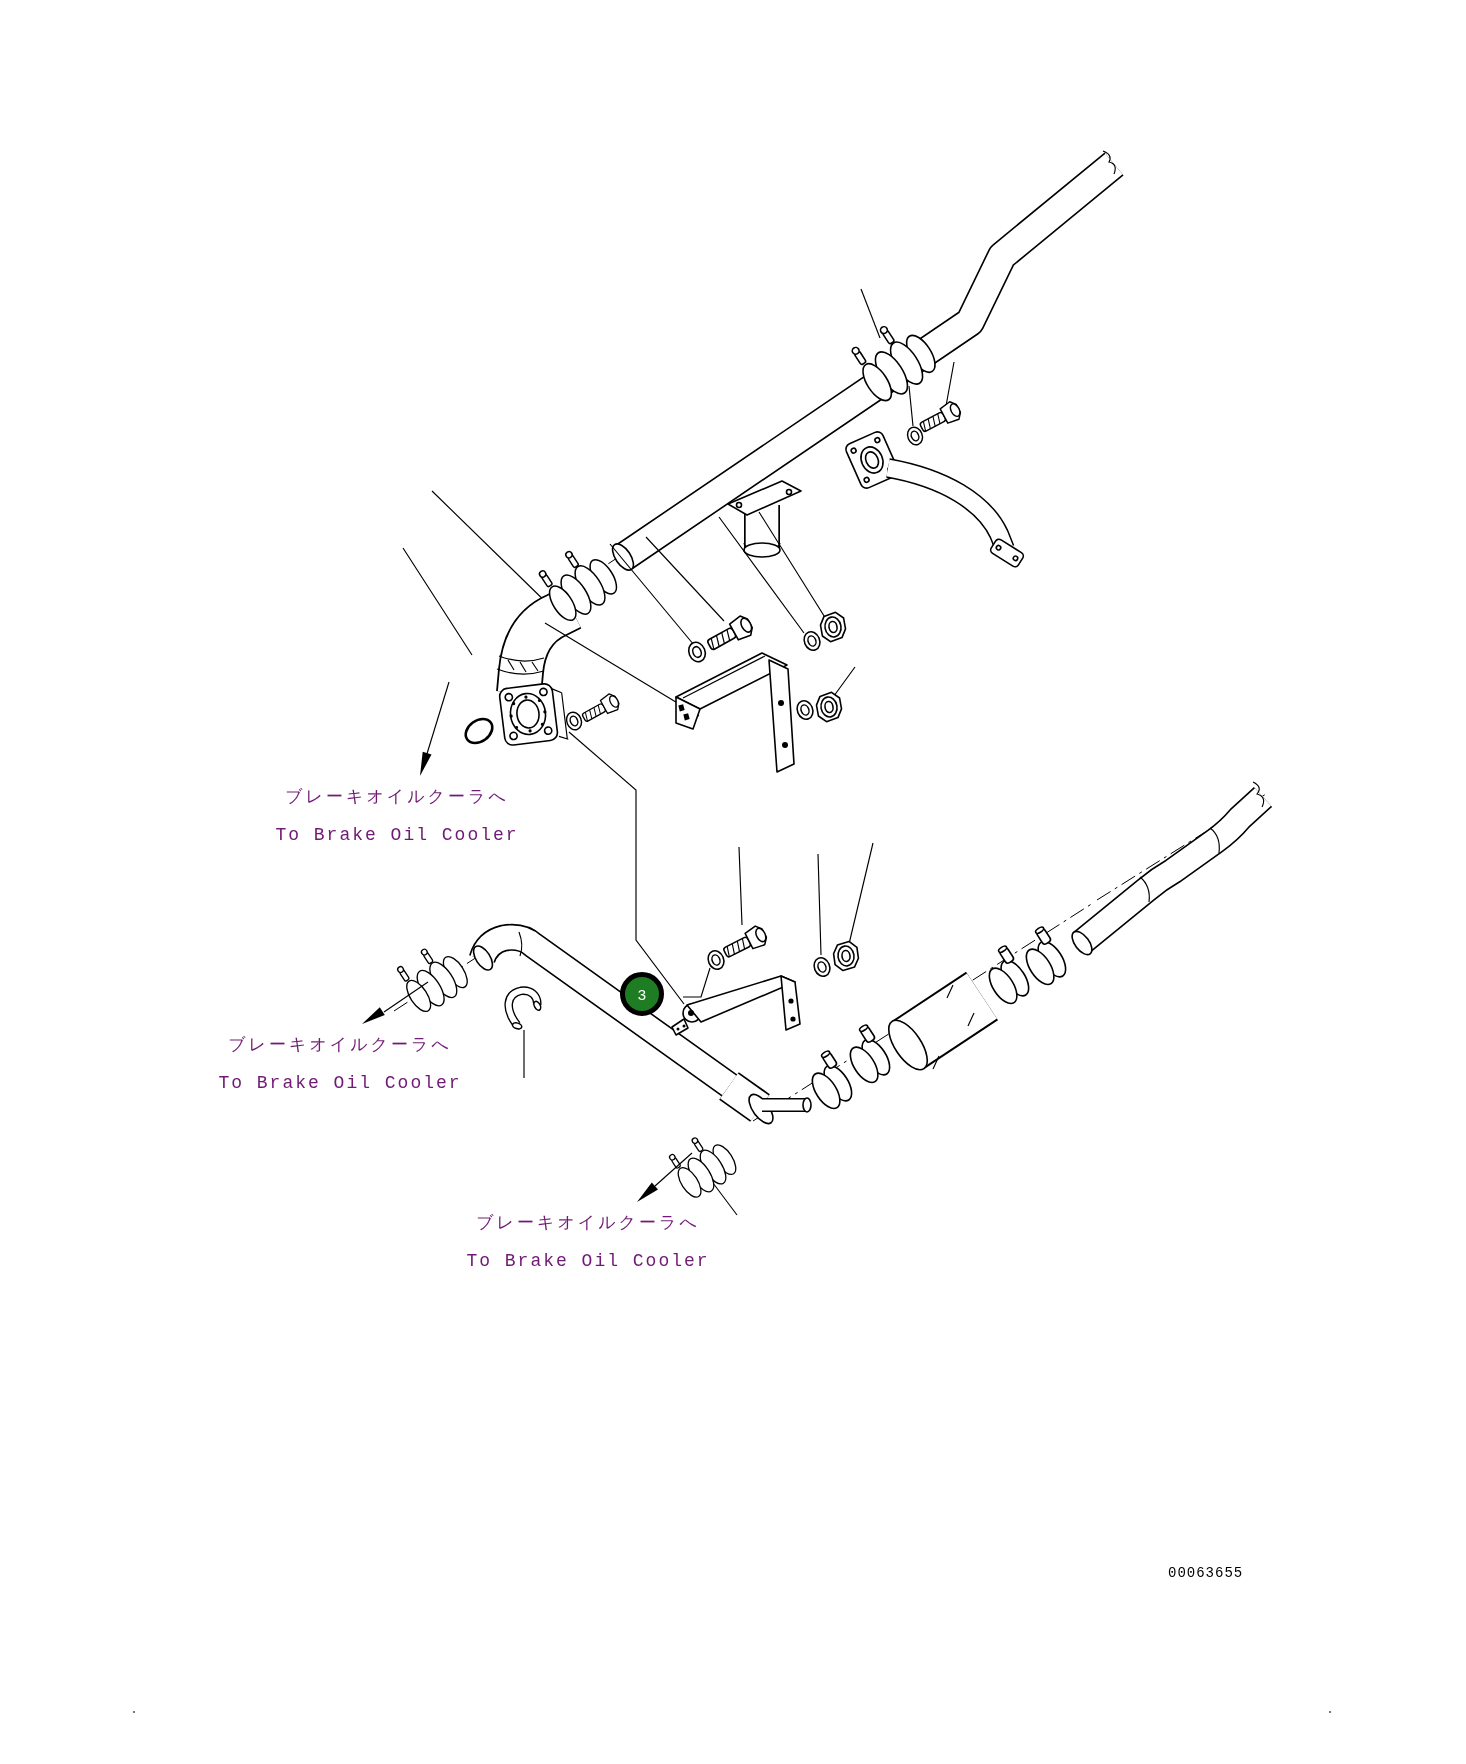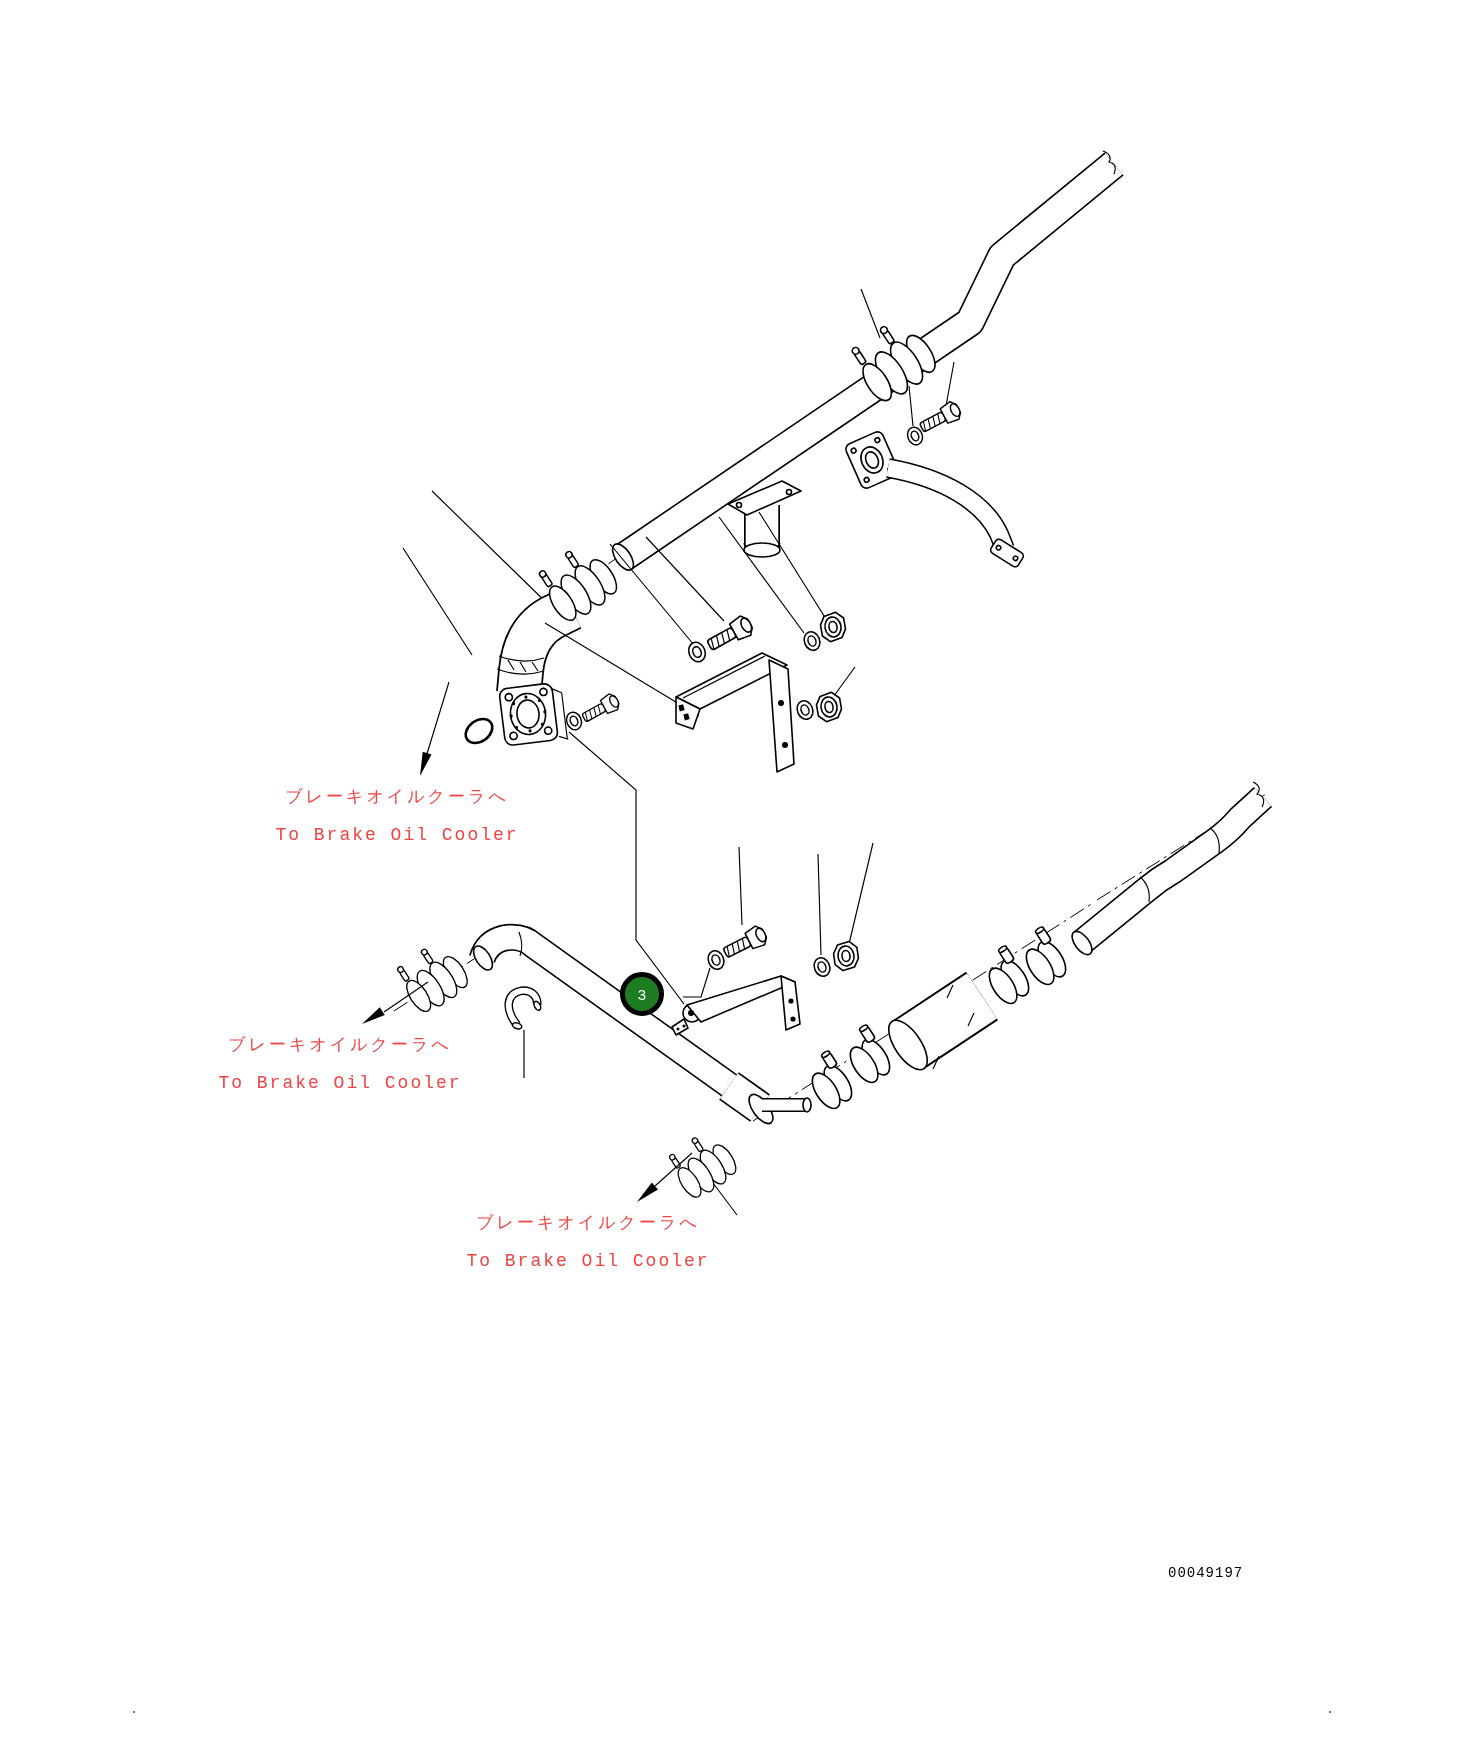--- a/index.html
+++ b/index.html
@@ -6,21 +6,21 @@
   .page{position:relative;width:1466px;height:1764px;background:#fff;overflow:hidden;
         font-family:"Liberation Sans",sans-serif;}
   svg.drawing{position:absolute;left:0;top:0;}
   .ko{fill:none;stroke:#000;stroke-linejoin:round;}
   .wi{fill:none;stroke:#fff;stroke-linejoin:round;}
   .wf{fill:#fff;stroke:#000;stroke-width:1.6;stroke-linejoin:round;}
   .bf{fill:#000;stroke:none;}
   .ln{fill:none;stroke:#000;stroke-width:1.15;}
   .cl{fill:none;stroke:#000;stroke-width:1;stroke-dasharray:16 5 3 5;}
   .oring{fill:#fff;stroke:#000;stroke-width:2.6;}
-  .label{position:absolute;width:300px;text-align:center;color:#ef4444;}
+  .label{position:absolute;width:300px;text-align:center;color:#701a75;}
   .label .jp{display:block;font-family:"DejaVu Sans",sans-serif;font-size:17px;
              letter-spacing:3px;line-height:24px;white-space:nowrap;}
   .label .en{display:block;font-family:"Liberation Mono","DejaVu Sans Mono",monospace;
              font-size:18px;letter-spacing:2px;line-height:24px;white-space:nowrap;margin-top:15px;}
   .badge{position:absolute;left:620px;top:972px;width:34px;height:34px;border-radius:50%;
          background:#1e7d23;border:5px solid #000;color:#fff;display:flex;
          align-items:center;justify-content:center;
          font-family:"Liberation Sans",sans-serif;font-size:15px;cursor:pointer;}
   .drawno{position:absolute;left:1168px;top:1565px;
           font-family:"Liberation Mono","DejaVu Sans Mono",monospace;
@@ -243,18 +243,18 @@
   <span class="en">To Brake Oil Cooler</span>
 </div>
 
 <div class="label" style="left:438px;top:1210px;">
   <span class="jp">ブレーキオイルクーラへ</span>
   <span class="en">To Brake Oil Cooler</span>
 </div>
 
 <div class="badge">3</div>
 
-<div class="drawno">00049197</div>
+<div class="drawno">00063655</div>
 
 <div class="pagedot" style="left:133px;top:1711px;"></div>
 <div class="pagedot" style="left:1329px;top:1711px;"></div>
 
 </div>
 
 </body></html>

